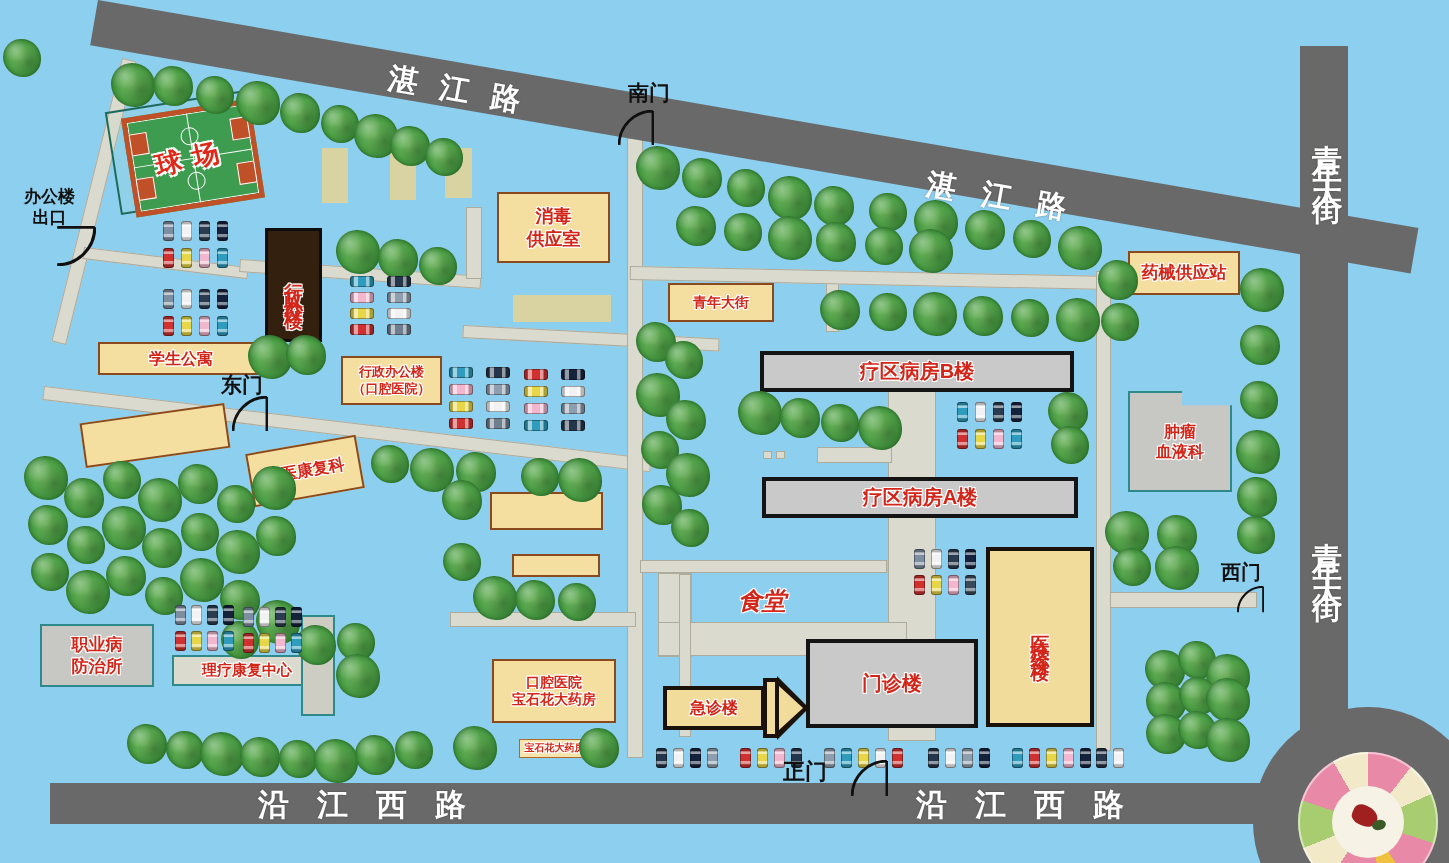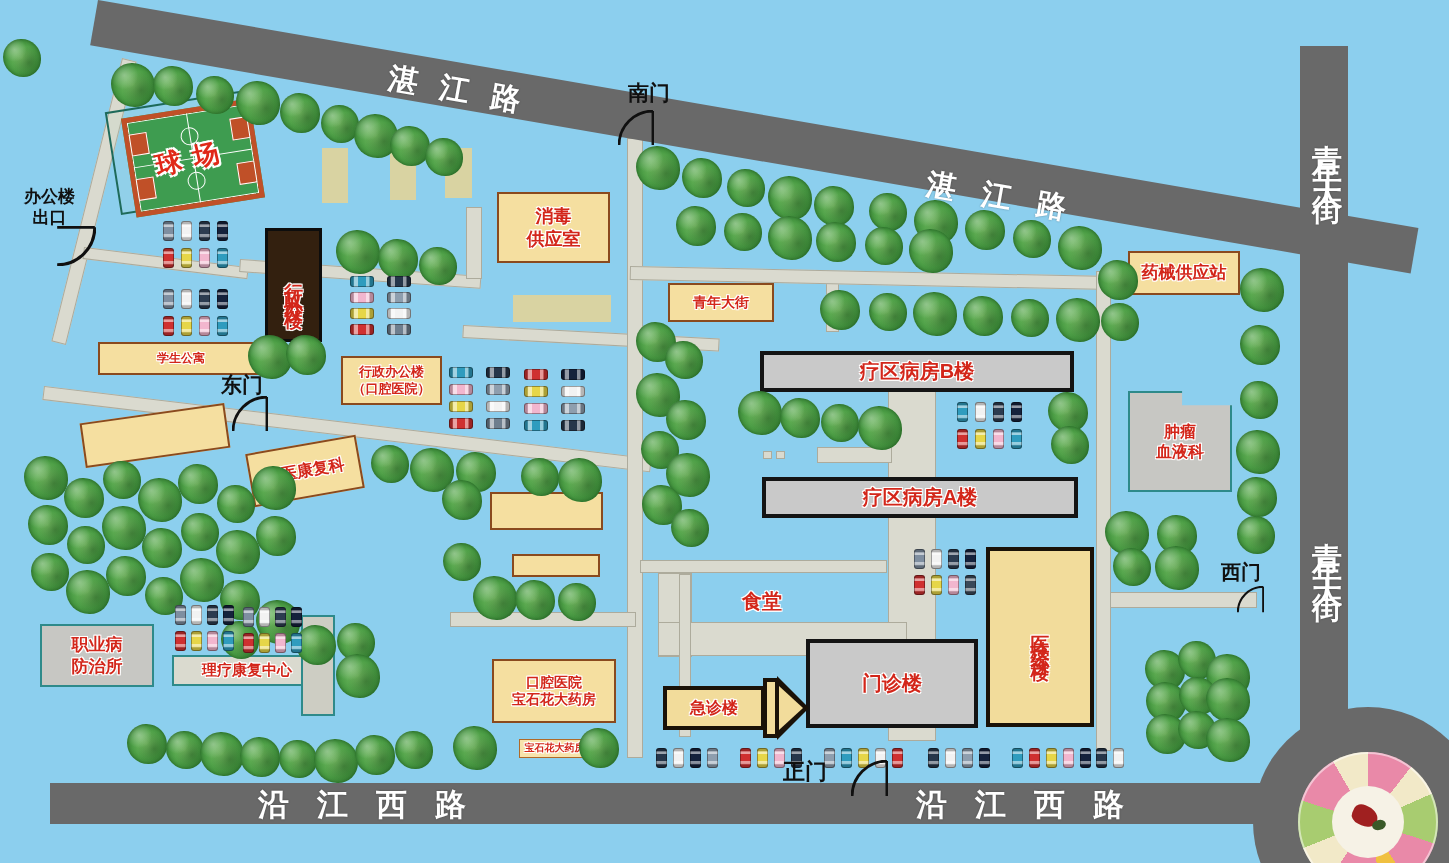--- a/index.html
+++ b/index.html
@@ -238,21 +238,21 @@
       <div class="tree" style="left: 298px; top: 759px; width: 38px; height: 38px;"></div>
       <div class="tree" style="left: 336px; top: 761px; width: 44px; height: 44px;"></div>
       <div class="tree" style="left: 375px; top: 755px; width: 40px; height: 40px;"></div>
       <div class="tree" style="left: 414px; top: 750px; width: 38px; height: 38px;"></div>
       <div class="tree" style="left: 475px; top: 748px; width: 44px; height: 44px;"></div>
       <div class="tree" style="left: 599px; top: 748px; width: 40px; height: 40px;"></div>
       <div class="bld b-dark" style="left: 265px; top: 228px; width: 57px; height: 114px;">
         <div class="bld-label vertical" style="font-size: 19px;">行政办公楼</div>
       </div>
       <div class="bld b-tan" style="left: 98px; top: 342px; width: 166px; height: 33px;">
-        <div class="bld-label" style="font-size: 12px;">学生公寓</div>
+        <div class="bld-label" style="font-size: 16px;">学生公寓</div>
       </div>
       <div class="bld b-tan" style="left: 341px; top: 356px; width: 101px; height: 49px;">
         <div class="bld-label" style="font-size: 13px;">
           <span class="line">行政办公楼</span>
           <span class="line">（口腔医院）</span>
         </div>
       </div>
       <div class="bld b-tan" style="left: 497px; top: 192px; width: 113px; height: 71px;">
         <div class="bld-label" style="font-size: 18px;">
           <span class="line">消毒</span>
@@ -290,21 +290,21 @@
       <div class="bld b-tan-small" style="left: 519px; top: 739px; width: 71px; height: 19px;">
         <div class="bld-label" style="font-size: 10px;">宝石花大药房</div>
       </div>
       <div class="bld b-gray-heavy" style="left: 760px; top: 351px; width: 314px; height: 41px;">
         <div class="bld-label" style="font-size: 20px;">疗区病房B楼</div>
       </div>
       <div class="bld b-gray-heavy" style="left: 762px; top: 477px; width: 316px; height: 41px;">
         <div class="bld-label" style="font-size: 20px;">疗区病房A楼</div>
       </div>
       <div class="bld b-label-only" style="left: 722px; top: 586px; width: 80px; height: 30px;">
-        <div class="bld-label" style="font-size: 20px;">食堂</div>
+        <div class="bld-label" style="font-size: 24px; font-style: italic;">食堂</div>
       </div>
       <div class="bld b-gray-heavy" style="left: 806px; top: 639px; width: 172px; height: 89px;">
         <div class="bld-label" style="font-size: 20px;">门诊楼</div>
       </div>
       <div class="bld b-tan-heavy" style="left: 986px; top: 547px; width: 108px; height: 180px;">
         <div class="bld-label vertical" style="font-size: 19px;">医技综合楼</div>
       </div>
       <div class="bld b-gray-teal" style="left: 1128px; top: 391px; width: 104px; height: 101px; clip-path: polygon(0px 0px, 52% 0px, 52% 14%, 100% 14%, 100% 100%, 0px 100%);">
         <div class="bld-label" style="font-size: 16px;">
           <span class="line">肿瘤</span>

